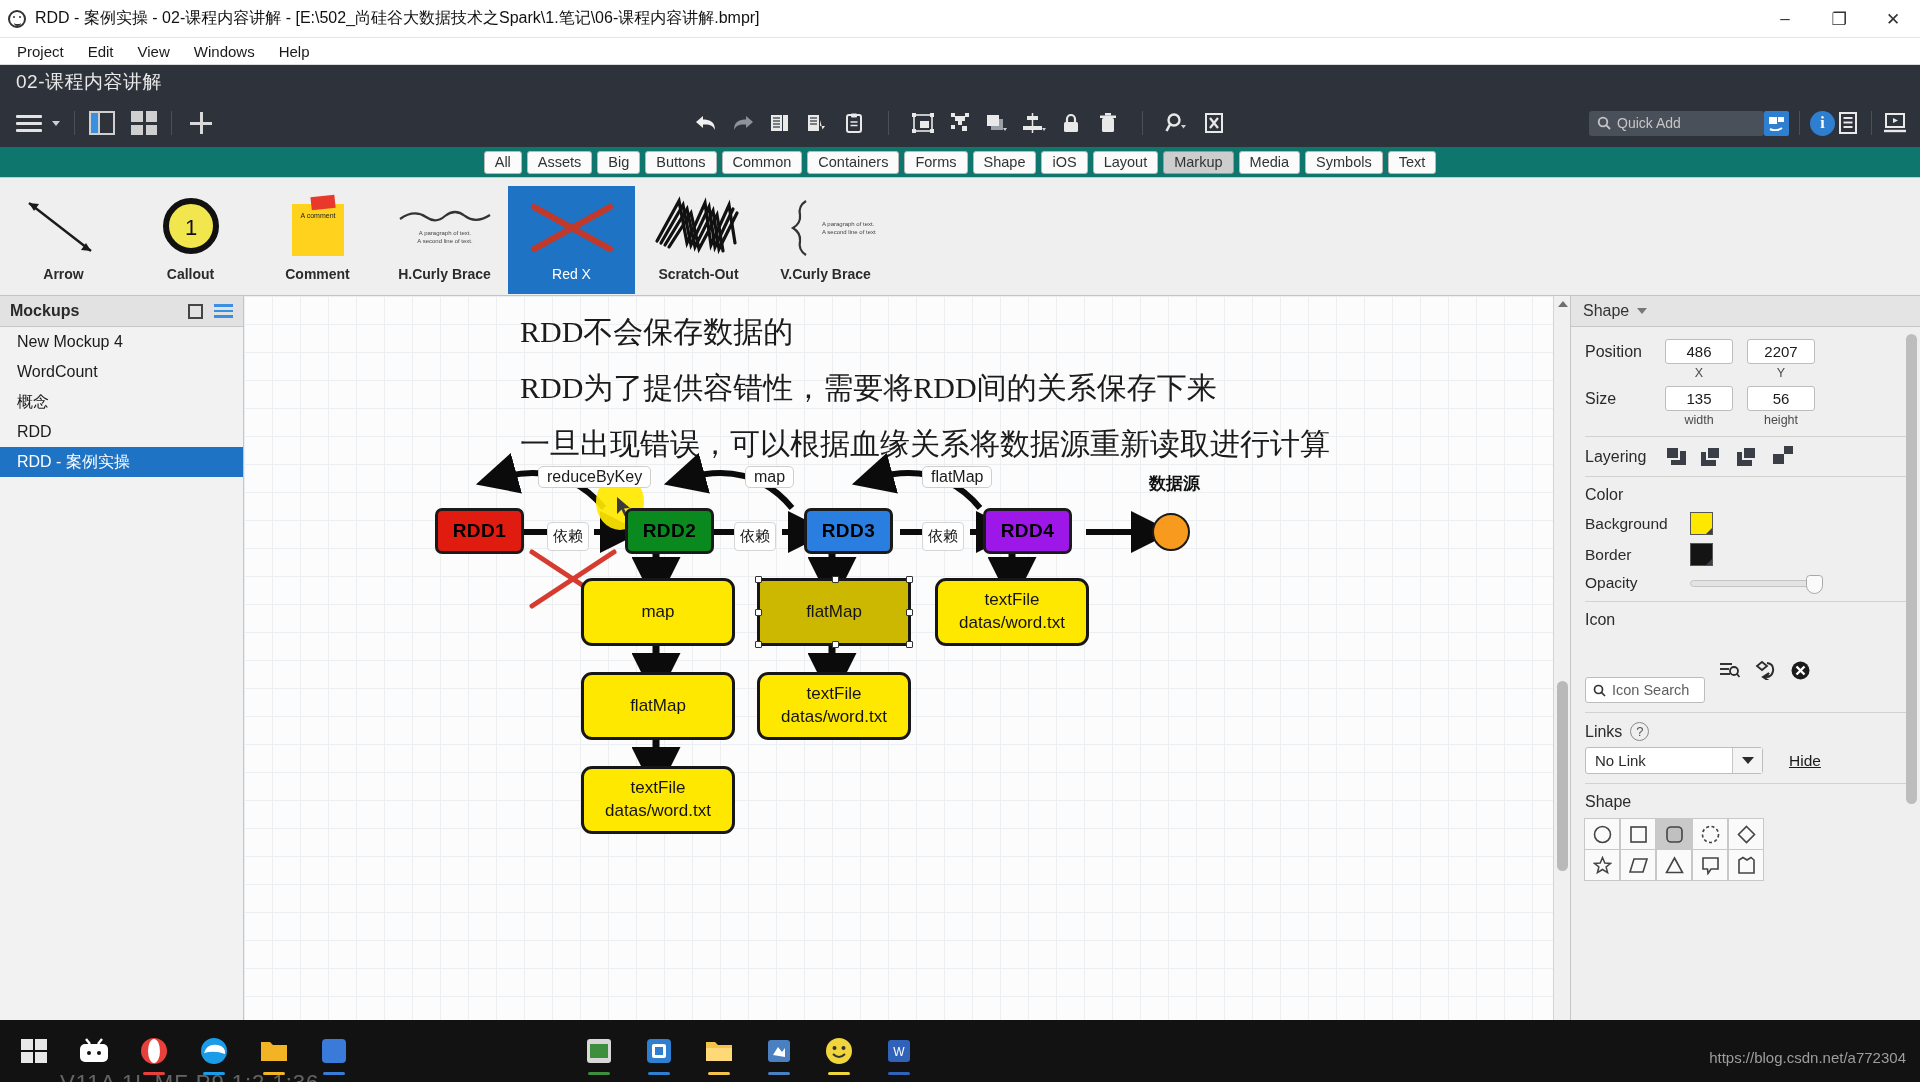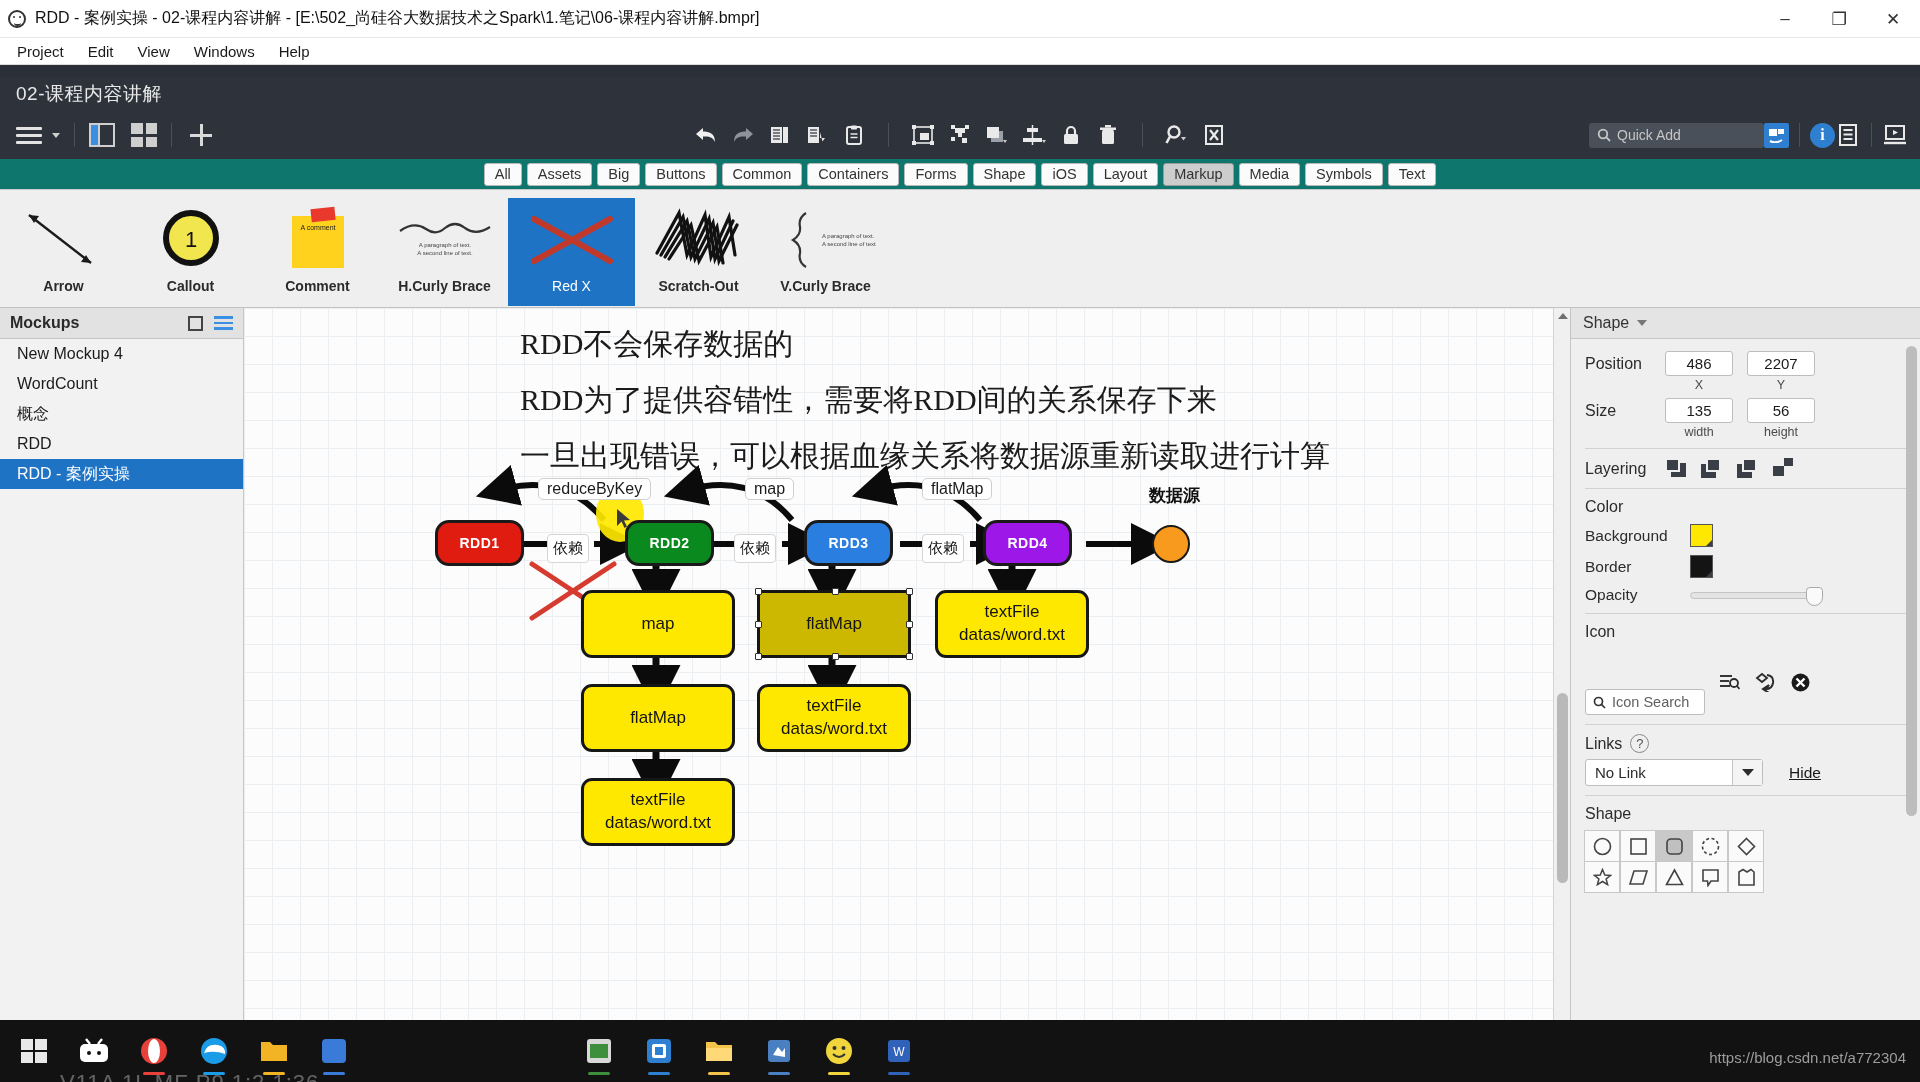--- a/index.html
+++ b/index.html
@@ -40,21 +40,21 @@
     padding-left: 8px; gap: 6px; border-bottom: 1px solid #dcdcdc;
   }
   .menubar span {
     font-size: 15px; color: #1a1a1a; padding: 2px 9px; cursor: default;
   }
 
   
   .darkhead { background: #2e333b; }
   .docname {
     height: 34px; display: flex; align-items: center; padding-left: 16px;
-    color: #e8e8e8; font-size: 19px; letter-spacing: .5px; margin-top: 12px;
+    color: #e8e8e8; font-size: 19px; letter-spacing: .5px;
   }
   .toolbar {
     height: 48px; display: flex; align-items: center; position: relative;
     padding: 0 12px;
   }
   .tb-left { display: flex; align-items: center; gap: 4px; }
   .hamburger {
     width: 34px; height: 30px; display: flex; flex-direction: column;
     justify-content: center; gap: 4px; padding: 0 4px; cursor: pointer;
   }
@@ -154,23 +154,23 @@
     background-image:
       linear-gradient(to right, #eceff1 1px, transparent 1px),
       linear-gradient(to bottom, #eceff1 1px, transparent 1px);
     background-size: 28px 28px;
     overflow: hidden;
   }
   .cn-line { position: absolute; font-size: 30px; color: #1b1b1b;
     font-family: "Liberation Serif", "DejaVu Serif", serif; white-space: nowrap; }
 
   .node {
-    position: absolute; border: 3px solid #1a1a1a; border-radius: 14px;
+    position: absolute; border: 3px solid #1a1a1a; border-radius: 7px;
     display: flex; align-items: center; justify-content: center;
-    color: #ffffff; font-size: 14px; font-weight: bold; letter-spacing: .5px;
+    color: #000000; font-size: 19px; font-weight: bold; letter-spacing: .5px;
   }
   .ybox {
     position: absolute; background: #ffe800; border: 3px solid #161616;
     border-radius: 11px; display: flex; flex-direction: column;
     align-items: center; justify-content: center; color: #141414;
     font-size: 17px; line-height: 1.35; text-align: center;
   }
   .ybox.sel { background: #ccb800; border-radius: 2px; }
   .handle {
     position: absolute; width: 7px; height: 7px; background: #fff;

